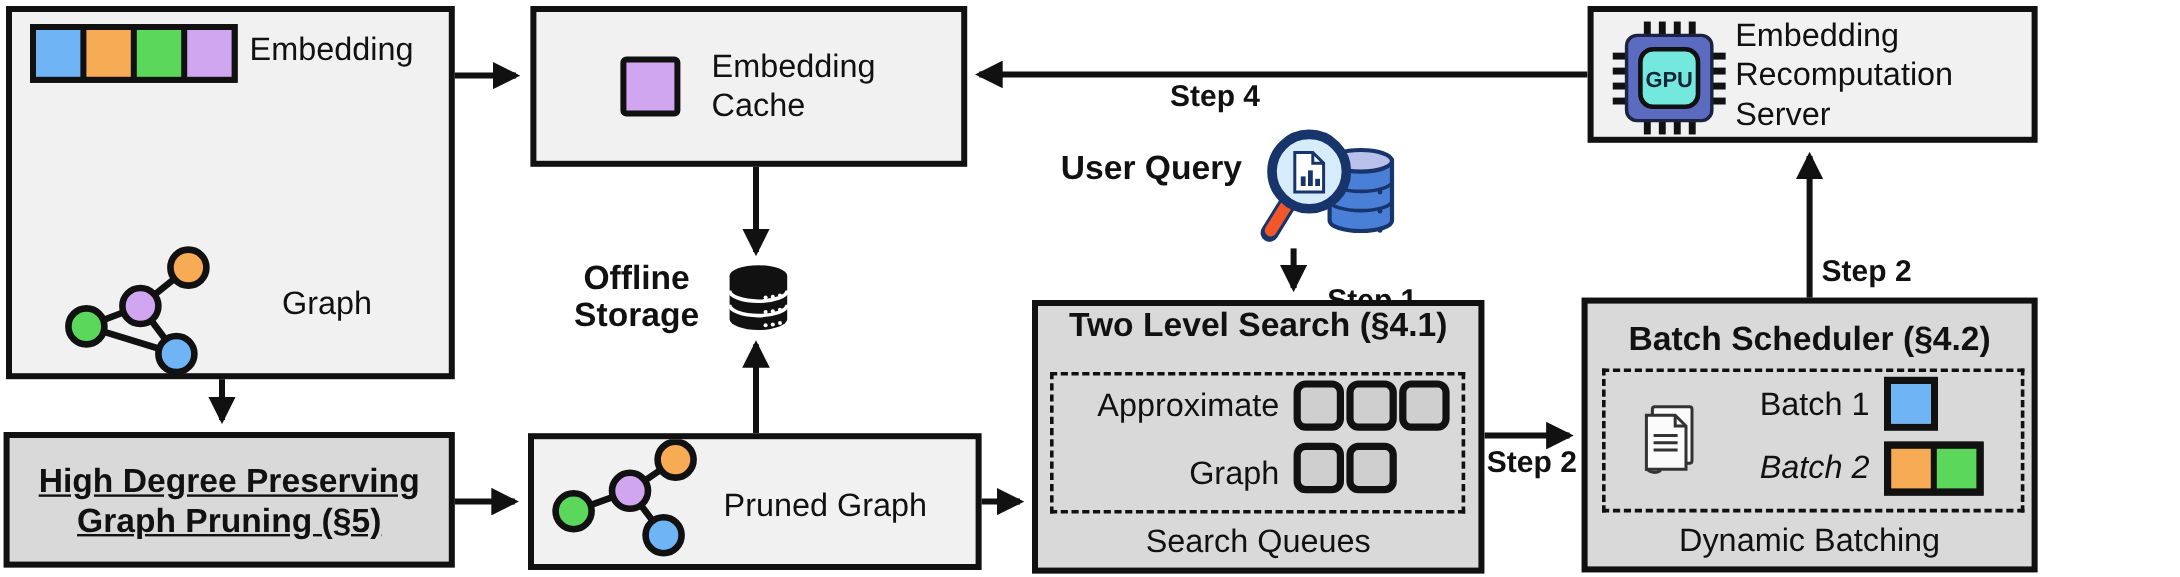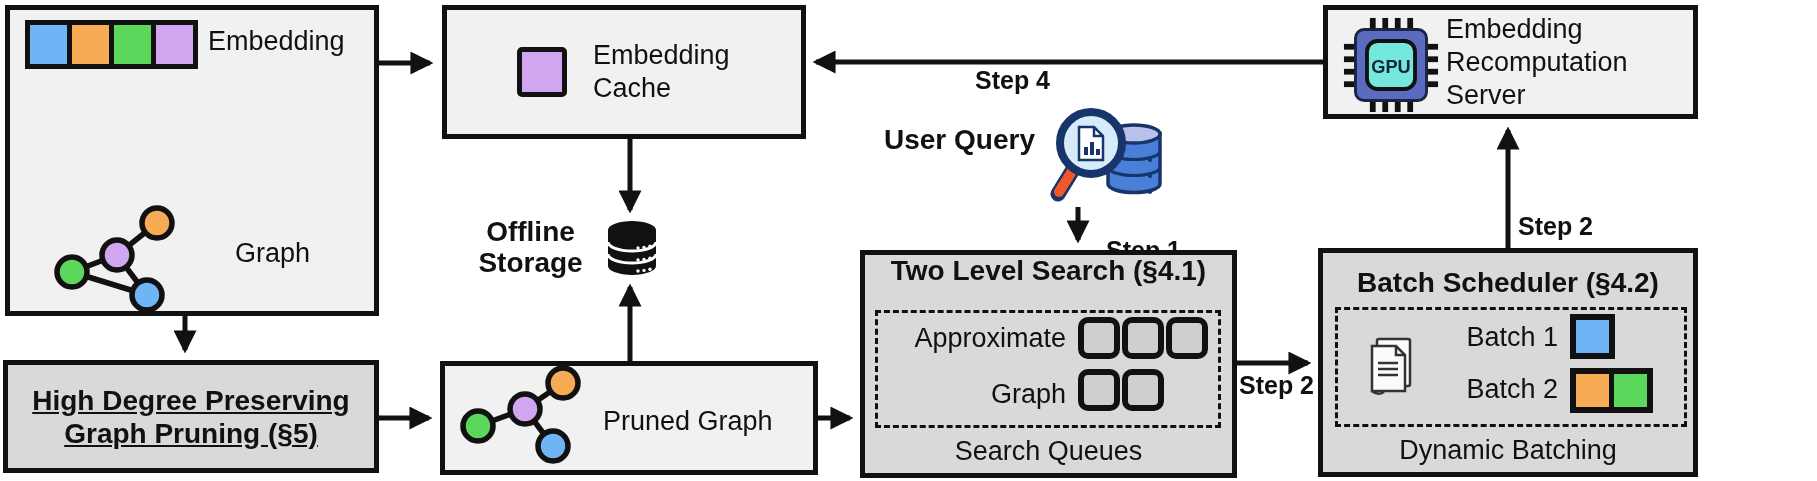--- a/index.html
+++ b/index.html
@@ -73,21 +73,21 @@
                 font-size:27px; }
 
   
   #batch-sched { left:1318px; top:248px; width:380px; height:229px; }
   #bs-title { margin-top:14px; text-align:center; font-weight:bold; font-size:28px; }
   #bs-dash { position:absolute; left:12px; top:54px; width:346px; height:114px;
              border:3px dashed #111; }
   #docs-svg { position:absolute; left:28px; top:26px; }
   .batch-label { position:absolute; left:95px; width:125px; text-align:right; font-size:27px; }
   #batch1-label { top:12px; }
-  #batch2-label { top:64px; }
+  #batch2-label { top:64px;font-style:italic; }
   .batch-squares { position:absolute; display:flex; gap:5px;
                    background:#111; border:6px solid #111; }
   #batch1-squares { left:232px; top:4px; }
   #batch2-squares { left:232px; top:58px; }
   .batch-squares .sq { width:33px; height:33px; }
 
   svg text { font-family:"Liberation Sans", sans-serif; }
 </style>
 </head>
 <body>

